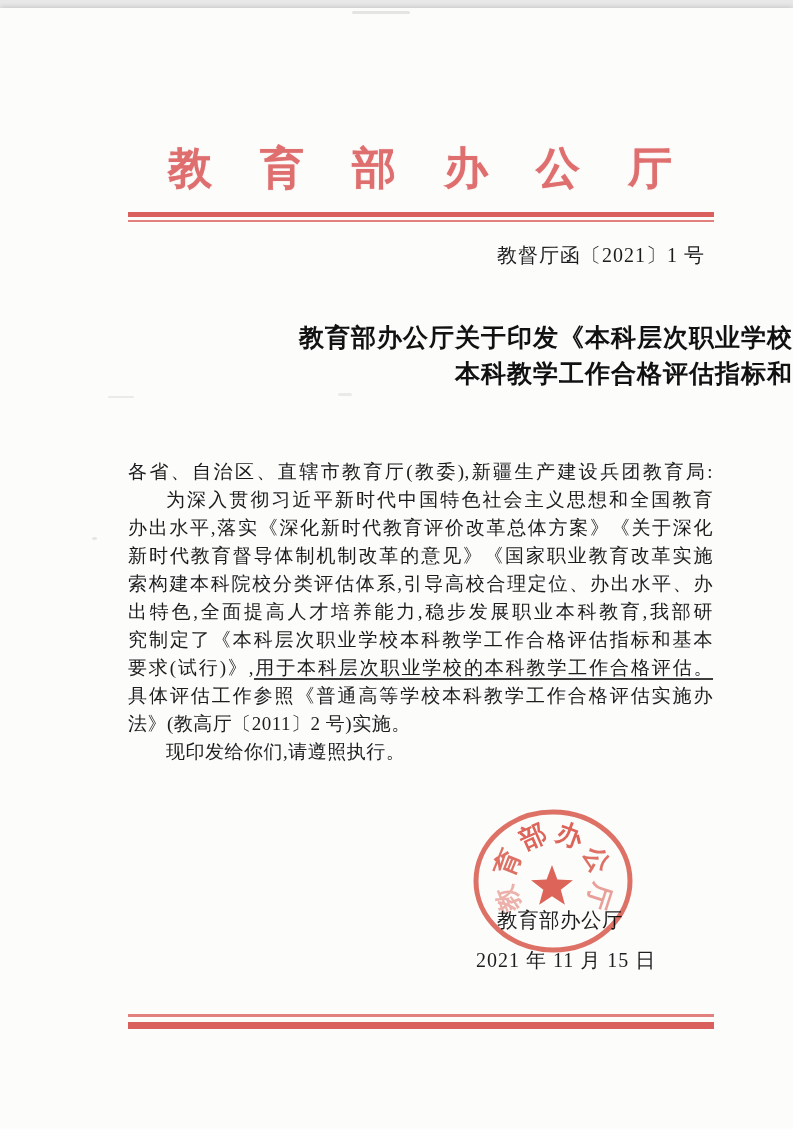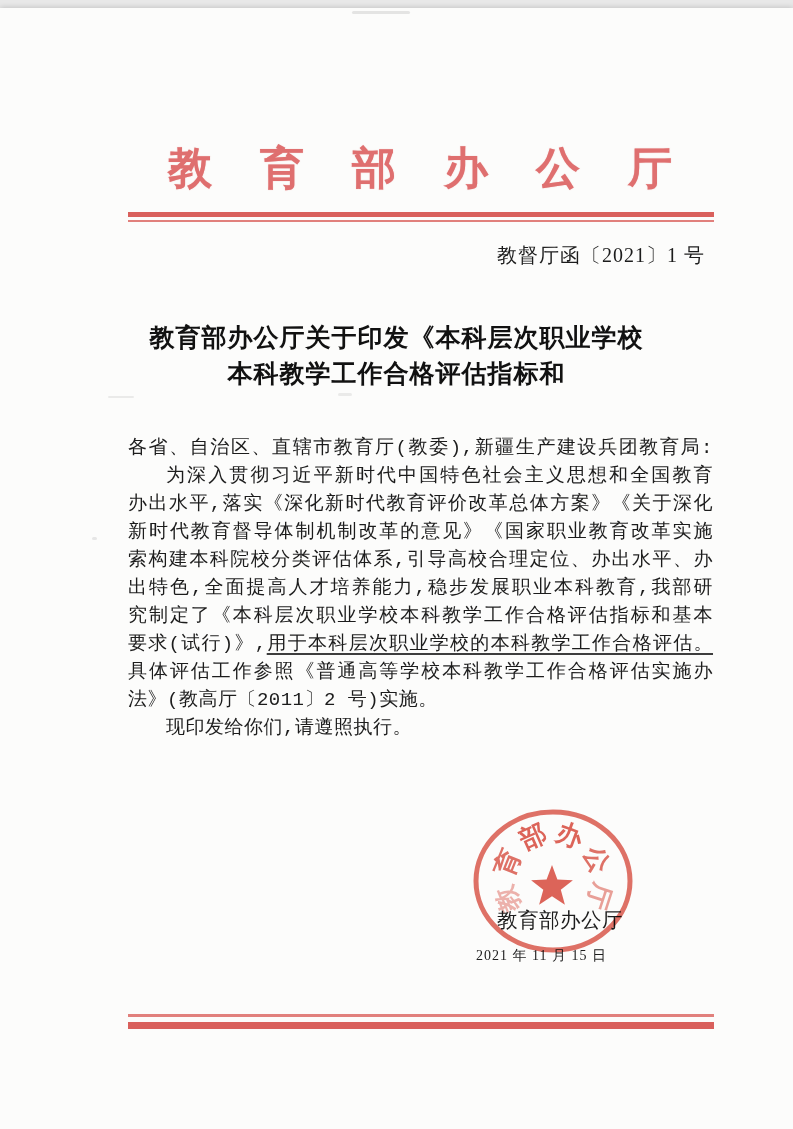--- a/index.html
+++ b/index.html
@@ -37,51 +37,50 @@
   .rule-top .thin{height:2px;}
   .rule-bottom{top:1006px;}
   .rule-bottom .thin{height:3px;margin-bottom:5px;}
   .rule-bottom .thick{height:7px;}
 
   .doc-number{
     position:absolute;right:88px;top:234px;
     font-size:20px;color:var(--ink);letter-spacing:1px;
   }
   .title-block{
-    position:absolute;left:0;top:311px;width:793px;text-align:center;
+    position:absolute;left:0;top:311px;width:793px;text-align:right;
     font-family:"Liberation Sans","DejaVu Sans",sans-serif;
   }
   .title-line{
     font-size:25px;font-weight:bold;line-height:36px;color:#111;
     letter-spacing:1px;
   }
   .body-block{
-    position:absolute;left:128px;top:426px;width:585px;
+    position:absolute;left:128px;top:450px;width:585px;
     color:var(--ink);
-    font-family:Liberation Mono, monospace;
   }
   .body-line{
     font-size:19px;line-height:28px;height:28px;white-space:nowrap;
     text-align:justify;letter-spacing:.5px;
   }
   .body-line.fill{text-align-last:justify;}
   .body-line.indent{text-indent:2em;}
   .underlined{
     text-decoration:underline;
     text-decoration-color:#3d3d3d;
     text-decoration-thickness:1.5px;
     text-underline-offset:4px;
   }
   .signature{
     position:absolute;left:497px;top:898px;
     font-size:20.5px;color:#1d1d1d;letter-spacing:0.5px;z-index:1;
   }
   .date{
     position:absolute;left:476px;top:939px;
-    font-size:14px;color:#1d1d1d;letter-spacing:1px;z-index:1;
+    font-size:20px;color:#1d1d1d;letter-spacing:1px;z-index:1;
   }
   .seal{
     position:absolute;left:453px;top:783px;width:200px;height:180px;
     z-index:2;mix-blend-mode:multiply;
   }
   .seal ellipse{fill:none;stroke:var(--seal-red);stroke-width:5;stroke-opacity:.78;}
   .seal polygon{fill:var(--seal-red);fill-opacity:.85;}
   .seal text{
     font-size:26px;font-weight:bold;fill:var(--seal-red);
     text-anchor:middle;dominant-baseline:central;

